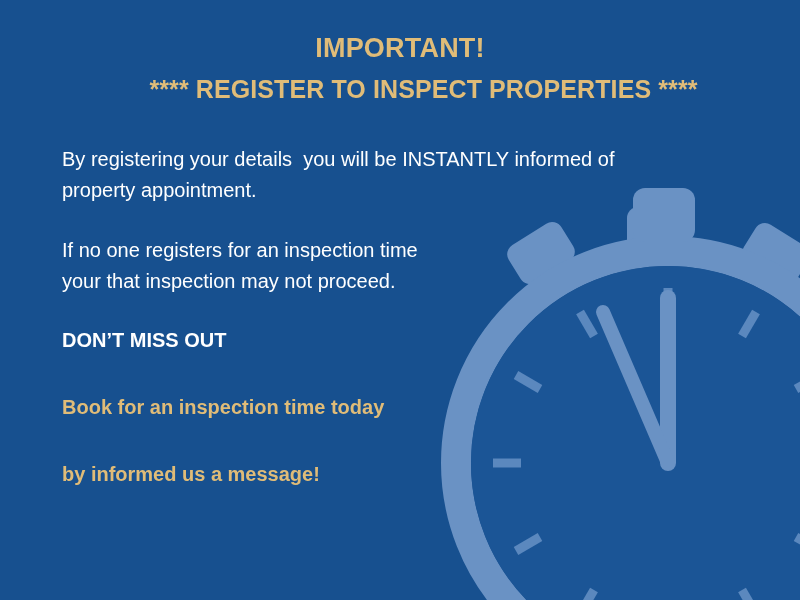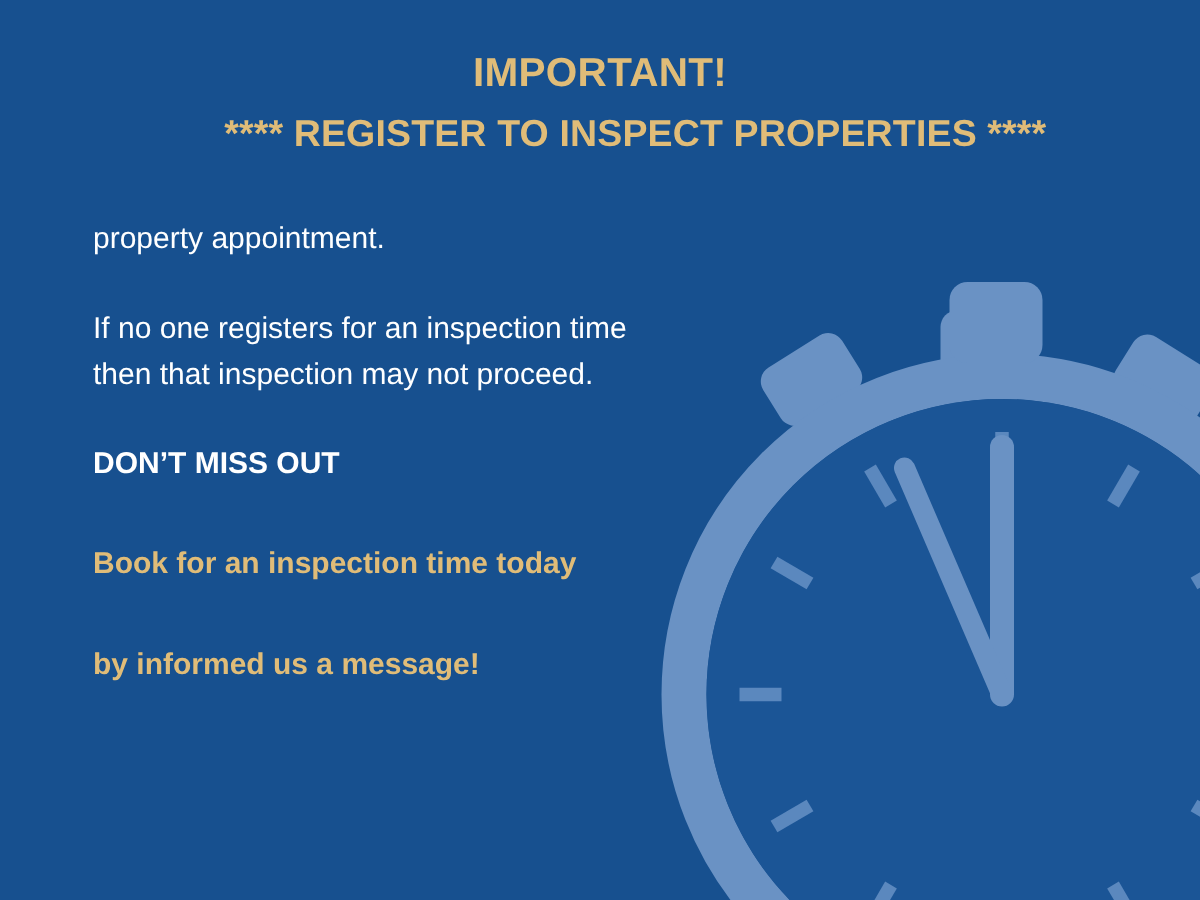--- a/index.html
+++ b/index.html
@@ -165,28 +165,29 @@
   <div id="content">
 
     <div id="headline-block">
       <div class="headline-1">IMPORTANT!</div>
       <div class="headline-2">****  REGISTER TO INSPECT PROPERTIES ****</div>
     </div>
 
     <div id="body-block">
 
       <div>
+        <div class="para">By registering your details  you will be INSTANTLY informed of</div>
         <div class="para">property appointment.</div>
       </div>
 
       <div class="para-gap-1"></div>
 
       <div>
         <div class="para">If no one registers for an inspection time</div>
-        <div class="para">then that inspection may not proceed.</div>
+        <div class="para">your that inspection may not proceed.</div>
       </div>
 
       <div class="para-gap-2"></div>
 
       <div>
         <div class="cta-line-plain">DON’T MISS OUT</div>
         <div class="cta-line-bold">Book for an inspection time today</div>
         <div class="cta-line-bold">by informed us a message!</div>
       </div>
 

